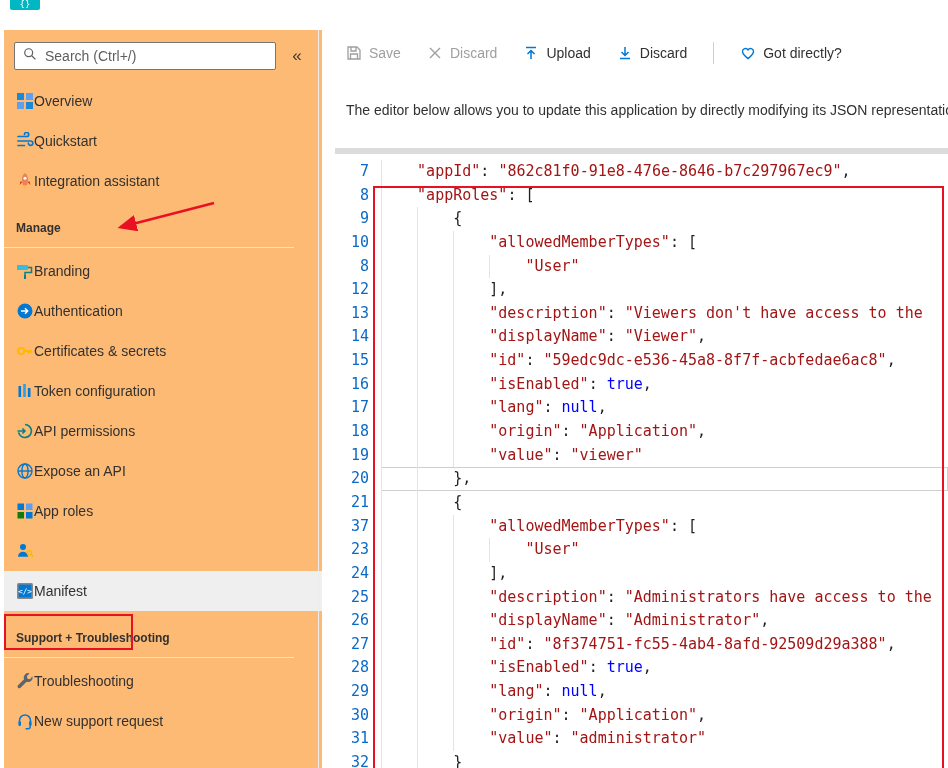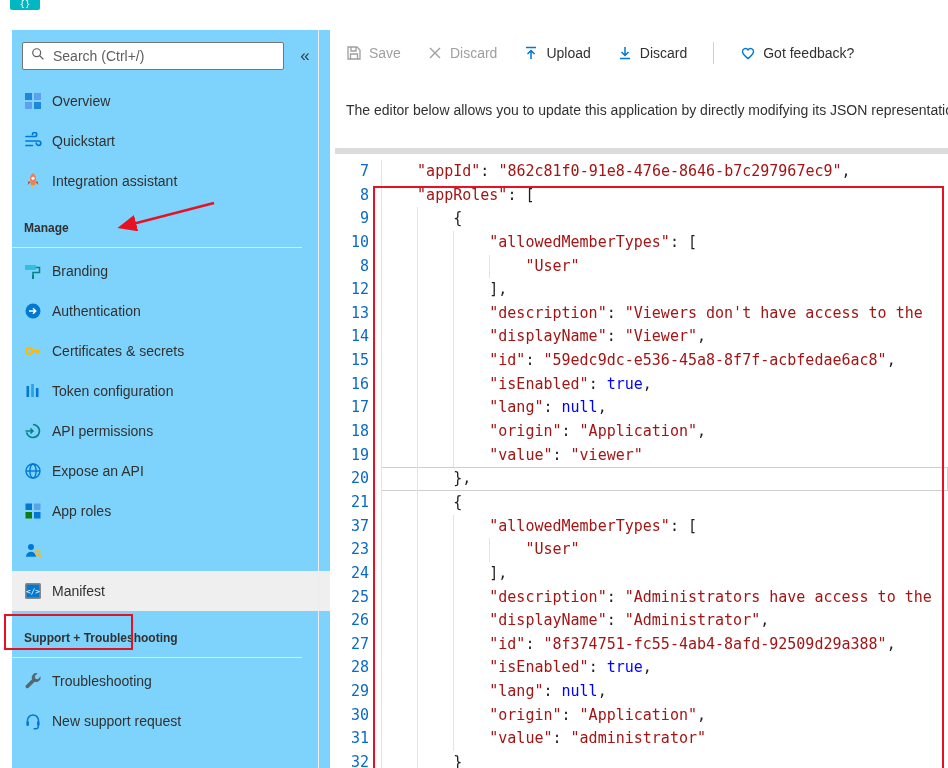--- a/index.html
+++ b/index.html
@@ -10,30 +10,30 @@
   body{margin:0;background:#fff}
   .screen{position:relative;width:948px;height:768px;overflow:hidden;background:#fff;
           font-family:"Liberation Sans",sans-serif;color:#323130}
 
   
   .top-fragment{position:absolute;left:10px;top:0;width:30px;height:10px;background:#00b7c3;
                 border-radius:0 0 2px 2px;overflow:hidden;color:#fff;font-size:9px;line-height:9px;
                 text-align:center;font-family:"DejaVu Sans Mono",monospace}
 
   
-  .sidebar{position:absolute;left:12px;top:30px;width:318px;height:738px;background:#7dd3fc}
+  .sidebar{position:absolute;left:4px;top:30px;width:318px;height:738px;background:#fdba74}
   .search-row{position:absolute;left:10px;top:12px;width:304px;display:flex;gap:6px;align-items:center}
   .search-box{display:flex;align-items:center;gap:6px;width:262px;height:28px;border:1px solid #757575;
               border-radius:2px;padding:0 8px;background:#fff}
   .search-box svg{width:14px;height:14px;flex:none}
   .search-box input{border:none;outline:none;flex:1;min-width:0;font-size:14px;font-family:inherit;color:#323130;background:transparent}
   .search-box input::placeholder{color:#605e5c}
   .collapse{width:30px;height:28px;background:none;border:none;font-size:17px;color:#3b3a39;cursor:pointer;padding:0}
   nav{position:absolute;left:0;top:51px;right:0}
-  .nav-item{height:40px;display:flex;align-items:center;gap:10px;padding:0 12px;font-size:14px;color:#323130;cursor:pointer}
+  .nav-item{height:40px;display:flex;align-items:center;padding:0 12px;font-size:14px;color:#323130;cursor:pointer}
   .nav-item.selected{background:var(--selbg)}
   .nav-icon{width:18px;height:18px;flex:none;display:inline-flex}
   .nav-icon svg{width:18px;height:18px}
   .nav-label{white-space:nowrap}
   .nav-header{font-size:12px;font-weight:700;color:#323130;padding:10px 0 12px 12px;margin:10px 28px 0 0;
               border-bottom:1px solid #e8e6e4}
   .nav-header + .nav-item{margin-top:3px}
 
   
   .main{position:absolute;left:318px;top:30px;right:0;bottom:0;border-left:1px solid #ececec}
@@ -264,21 +264,21 @@
           </span>
           <span>Discard</span>
         </button>
         <span class="tb-divider"></span>
         <button class="tb-item">
           <span class="tb-icon">
             <svg viewBox="0 0 16 16" fill="none" stroke="#0078d4" stroke-width="1.4">
               <path d="M8 13.6C4.6 11 2.5 8.9 2.5 6.6a3 3 0 0 1 5.5-1.7A3 3 0 0 1 13.5 6.6c0 2.3-2.1 4.4-5.5 7z"></path>
             </svg>
           </span>
-          <span>Got feedback?</span>
+          <span>Got directly?</span>
         </button>
       </div>
     <p class="desc">The editor below allows you to update this application by directly modifying its JSON representation</p>
     <div class="editor">
       <div class="editor-strip"></div>
       <div class="gutter" id="gutter">
           <div class="gl">7</div>
           <div class="gl">8</div>
           <div class="gl">9</div>
           <div class="gl">10</div>

